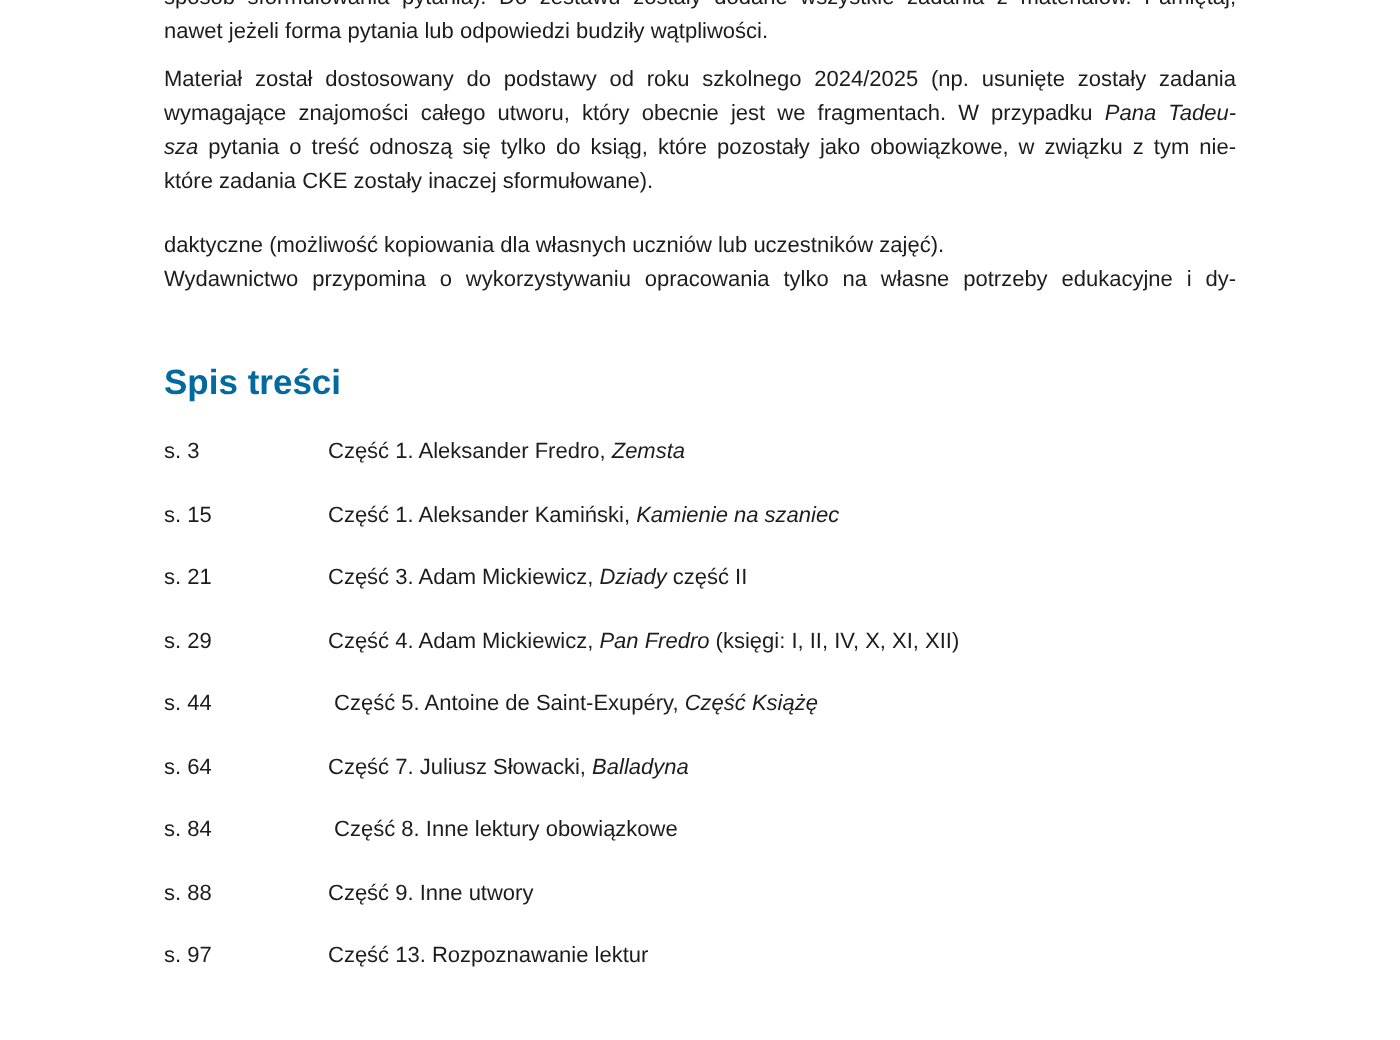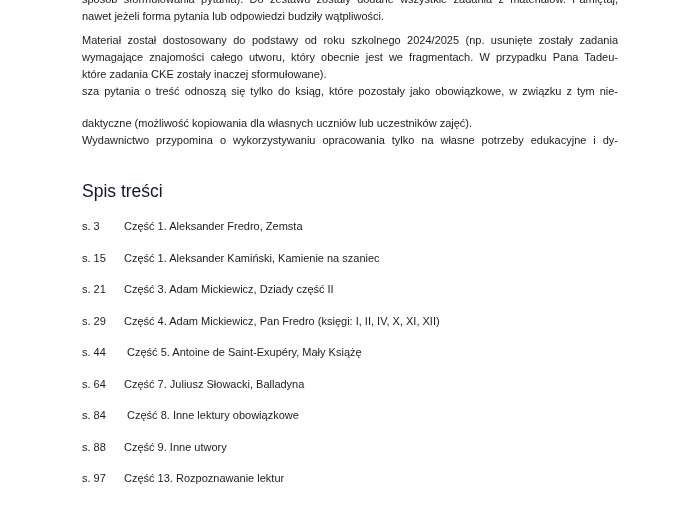--- a/index.html
+++ b/index.html
@@ -32,33 +32,33 @@
   }
   .line {
     font-size: 11px;
     line-height: 17px;
     white-space: normal;
   }
   .just {
     text-align: justify;
     text-align-last: justify;
   }
-  .it { }
+  .it { font-style: italic; }
   .p1 { top: -9px; }
   .p2 { top: 32px; }
   .p3 { top: 115px; }
   .toc-heading {
     position: absolute;
     left: 0;
     top: 180px;
     margin: 0;
     font-size: 17.5px;
     line-height: 22px;
-    font-weight: normal;
-    color: #0f172a;
+    font-weight: bold;
+    color: #0369a1;
   }
   .toc {
     position: absolute;
     left: 0;
     top: 218px;
     width: 536px;
   }
   .toc-row {
     display: flex;
     flex-direction: row;
@@ -68,38 +68,39 @@
     font-size: 11px;
     line-height: 17px;
   }
   .toc-page {
     flex: 0 0 42px;
     width: 42px;
   }
   .toc-label {
     flex: 1 1 auto;
     white-space: pre;
+    margin-left: 40px;
   }
 </style>
 </head>
 <body>
 
 <div class="page">
   <div class="content">
 
     <div class="block p1">
       <div class="line just"><span>sposób sformułowania pytania). Do zestawu zostały dodane wszystkie zadania z materiałów. Pamiętaj,</span></div>
       <div class="line"><span>nawet jeżeli forma pytania lub odpowiedzi budziły wątpliwości.</span></div>
     </div>
 
     <div class="block p2">
       <div class="line just"><span>Materiał został dostosowany do podstawy od roku szkolnego 2024/2025 (np. usunięte zostały zadania</span></div>
       <div class="line just"><span>wymagające znajomości całego utworu, który obecnie jest we fragmentach. W przypadku </span><span class="it">Pana Tadeu-</span></div>
+      <div class="line just"><span class="it">sza</span><span> pytania o treść odnoszą się tylko do ksiąg, które pozostały jako obowiązkowe, w związku z tym nie-</span></div>
       <div class="line"><span>które zadania CKE zostały inaczej sformułowane).</span></div>
-      <div class="line just"><span class="it">sza</span><span> pytania o treść odnoszą się tylko do ksiąg, które pozostały jako obowiązkowe, w związku z tym nie-</span></div>
     </div>
 
     <div class="block p3">
       <div class="line"><span>daktyczne (możliwość kopiowania dla własnych uczniów lub uczestników zajęć).</span></div>
       <div class="line just"><span>Wydawnictwo przypomina o wykorzystywaniu opracowania tylko na własne potrzeby edukacyjne i dy-</span></div>
     </div>
 
     <h1 class="toc-heading">Spis treści</h1>
 
     <div class="toc">
@@ -114,21 +115,21 @@
       <div class="toc-row">
         <span class="toc-page">s. 21</span>
         <span class="toc-label"><span>Część 3. Adam Mickiewicz, </span><span class="it">Dziady</span><span> część II</span></span>
       </div>
       <div class="toc-row">
         <span class="toc-page">s. 29</span>
         <span class="toc-label"><span>Część 4. Adam Mickiewicz, </span><span class="it">Pan Fredro</span><span> (księgi: I, II, IV, X, XI, XII)</span></span>
       </div>
       <div class="toc-row">
         <span class="toc-page">s. 44</span>
-        <span class="toc-label"><span> Część 5. Antoine de Saint-Exupéry, </span><span class="it">Mały Książę</span></span>
+        <span class="toc-label"><span> Część 5. Antoine de Saint-Exupéry, </span><span class="it">Część Książę</span></span>
       </div>
       <div class="toc-row">
         <span class="toc-page">s. 64</span>
         <span class="toc-label"><span>Część 7. Juliusz Słowacki, </span><span class="it">Balladyna</span></span>
       </div>
       <div class="toc-row">
         <span class="toc-page">s. 84</span>
         <span class="toc-label"><span> Część 8. Inne lektury obowiązkowe</span></span>
       </div>
       <div class="toc-row">

